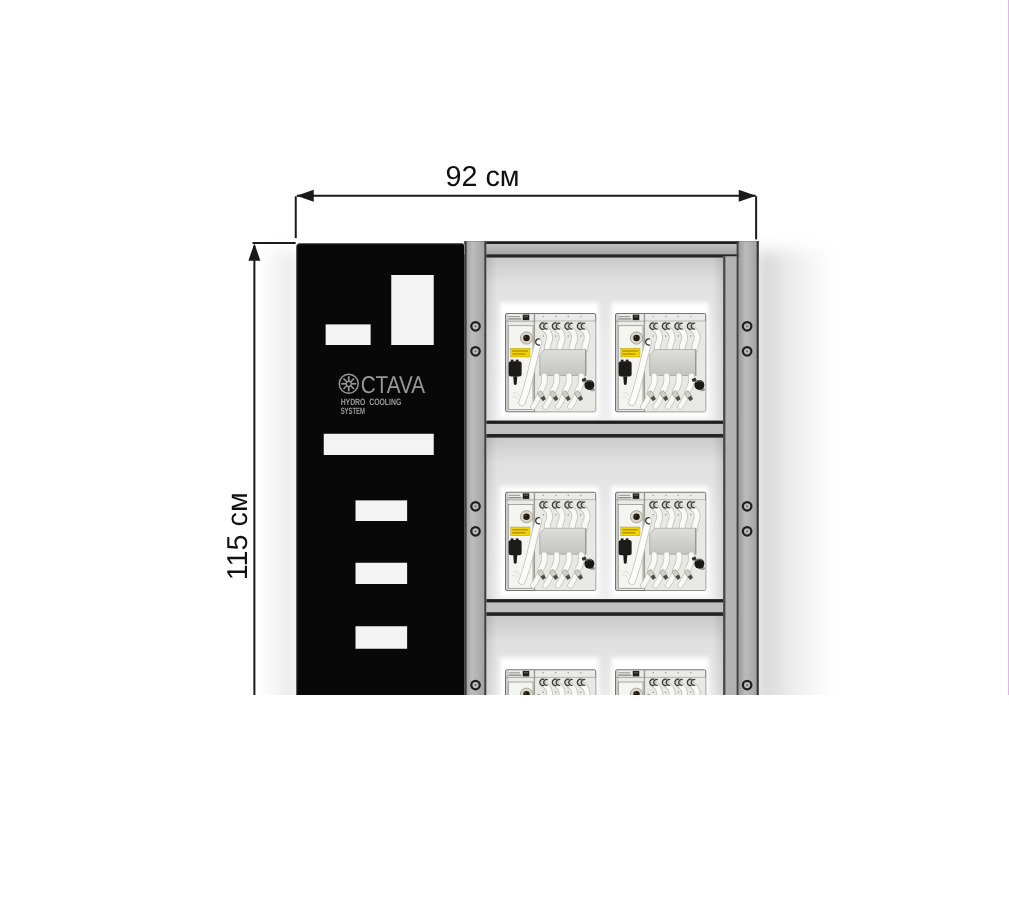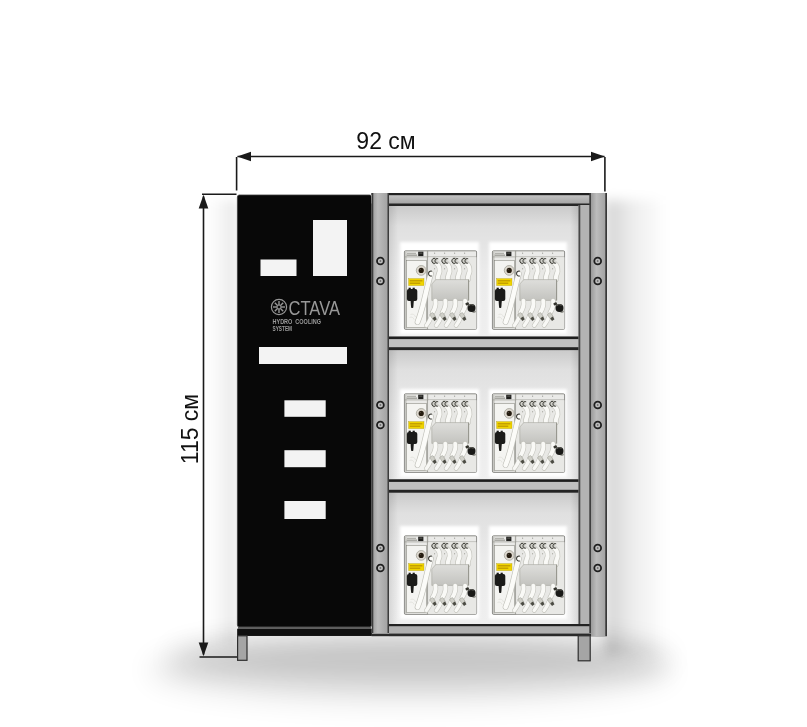--- a/index.html
+++ b/index.html
@@ -1,16 +1,16 @@
 <!DOCTYPE html>
 <html><head>
 <meta charset="utf-8">
 <style>
   html,body{margin:0;padding:0;background:#ffffff;}
-  #stage{position:relative;width:807px;height:727px;overflow:hidden;background:#a21caf;
+  #stage{position:relative;width:807px;height:556px;overflow:hidden;background:#a21caf;
          font-family:"Liberation Sans", sans-serif;}
 </style>
 </head>
 <body>
 <div id="stage">
 <svg width="807" height="727" viewBox="0 0 807 727">
 <defs>
   <linearGradient id="gTopBar" x1="0" y1="0" x2="0" y2="1">
     <stop offset="0" stop-color="#cbcbcb"></stop>
           <stop offset="0.5" stop-color="#b3b3b3"></stop>

